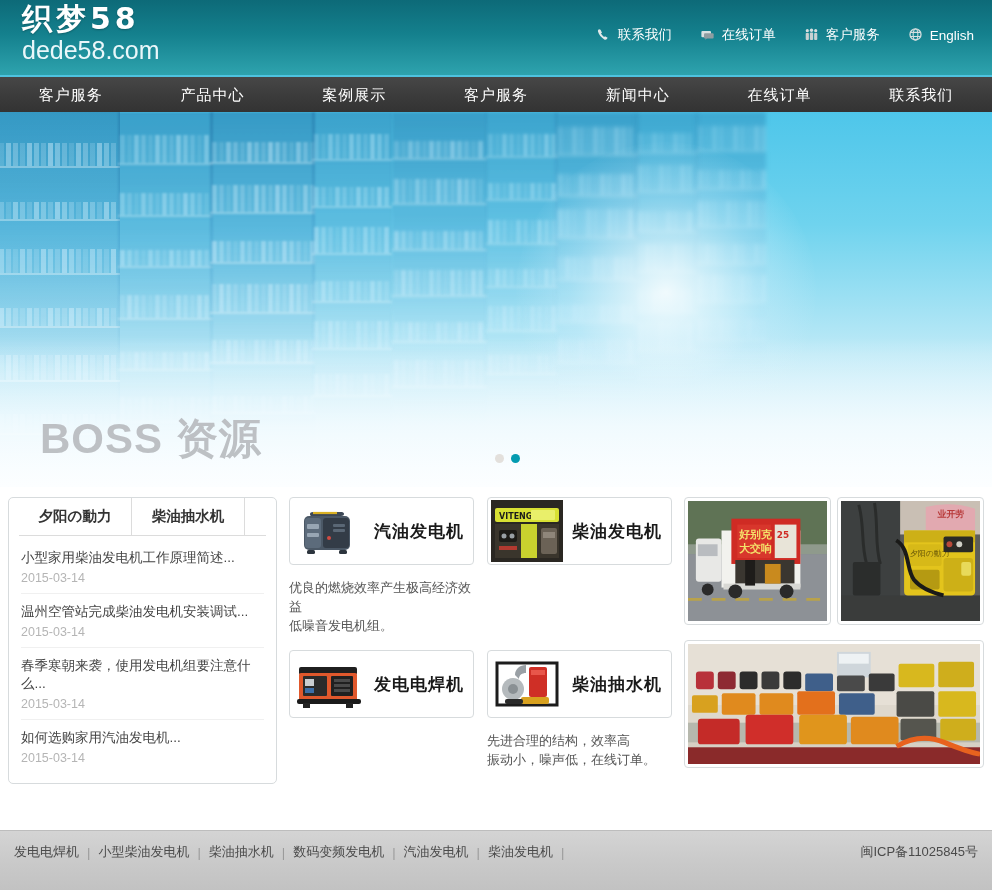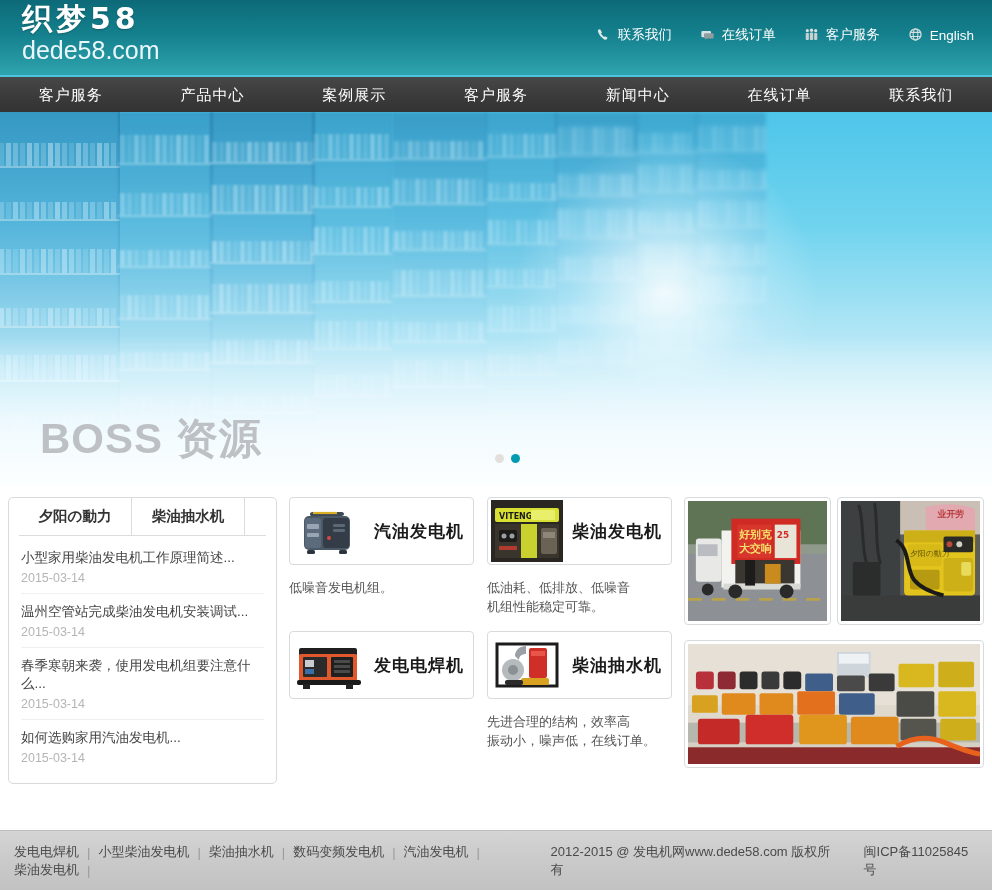--- a/index.html
+++ b/index.html
@@ -1128,20 +1128,21 @@
                 <rect x="40" y="24" width="12" height="3" rx="1" fill="#5a6775"></rect>
                 <rect x="40" y="29" width="12" height="3" rx="1" fill="#5a6775"></rect>
                 <path d="M20 13h24" stroke="#d9b023" stroke-width="2.2" fill="none"></path>
                 <rect x="14" y="50" width="8" height="4" rx="1.5" fill="#2c343d"></rect>
                 <rect x="46" y="50" width="8" height="4" rx="1.5" fill="#2c343d"></rect>
               </svg>
             </div>
             <div class="plabel">汽油发电机</div>
           </div>
           <div class="pdesc">
+            <div>优良的燃烧效率产生极高经济效益</div>
             <div>低噪音发电机组。</div>
           </div>
         </div>
 
         <div class="pcard">
           <div class="pbanner">
             <div class="pthumb">
               <svg viewBox="0 0 72 62" width="72" height="62">
                 <rect width="72" height="62" fill="#2a2722"></rect>
                 <rect x="4" y="8" width="64" height="14" rx="2" fill="#d8e033"></rect>
@@ -1151,24 +1152,20 @@
                 <rect x="30" y="24" width="16" height="34" fill="#c9d12e"></rect>
                 <rect x="8" y="30" width="18" height="12" rx="2" fill="#1d1b17"></rect>
                 <circle cx="13" cy="36" r="2.5" fill="#9aa0a5"></circle>
                 <circle cx="21" cy="36" r="2.5" fill="#9aa0a5"></circle>
                 <rect x="8" y="46" width="18" height="4" fill="#b33a30"></rect>
                 <rect x="50" y="28" width="16" height="26" rx="2" fill="#6b6256"></rect>
                 <rect x="52" y="32" width="12" height="6" fill="#8f867a"></rect>
               </svg>
             </div>
             <div class="plabel">柴油发电机</div>
-          </div>
-          <div class="pdesc">
-            <div>低油耗、低排放、低噪音</div>
-            <div>机组性能稳定可靠。</div>
           </div>
         </div>
       </div>
 
       <div class="prow-gap"></div>
 
       <div class="prow">
         <div class="pcard">
           <div class="pbanner">
             <div class="pthumb">
@@ -1330,18 +1327,17 @@
       <a class="flink">柴油抽水机</a>
       <span class="fsep">|</span>
       <a class="flink">数码变频发电机</a>
       <span class="fsep">|</span>
       <a class="flink">汽油发电机</a>
       <span class="fsep">|</span>
       <a class="flink">柴油发电机</a>
       <span class="fsep">|</span>
     </div>
     <div class="fcopy">
-      <span>2012-2015 @ 发电机网www.dede58.com 版权所有</span>
       <span>闽ICP备11025845号</span>
     </div>
   </div>
 
 </div>
 
 </body></html>

